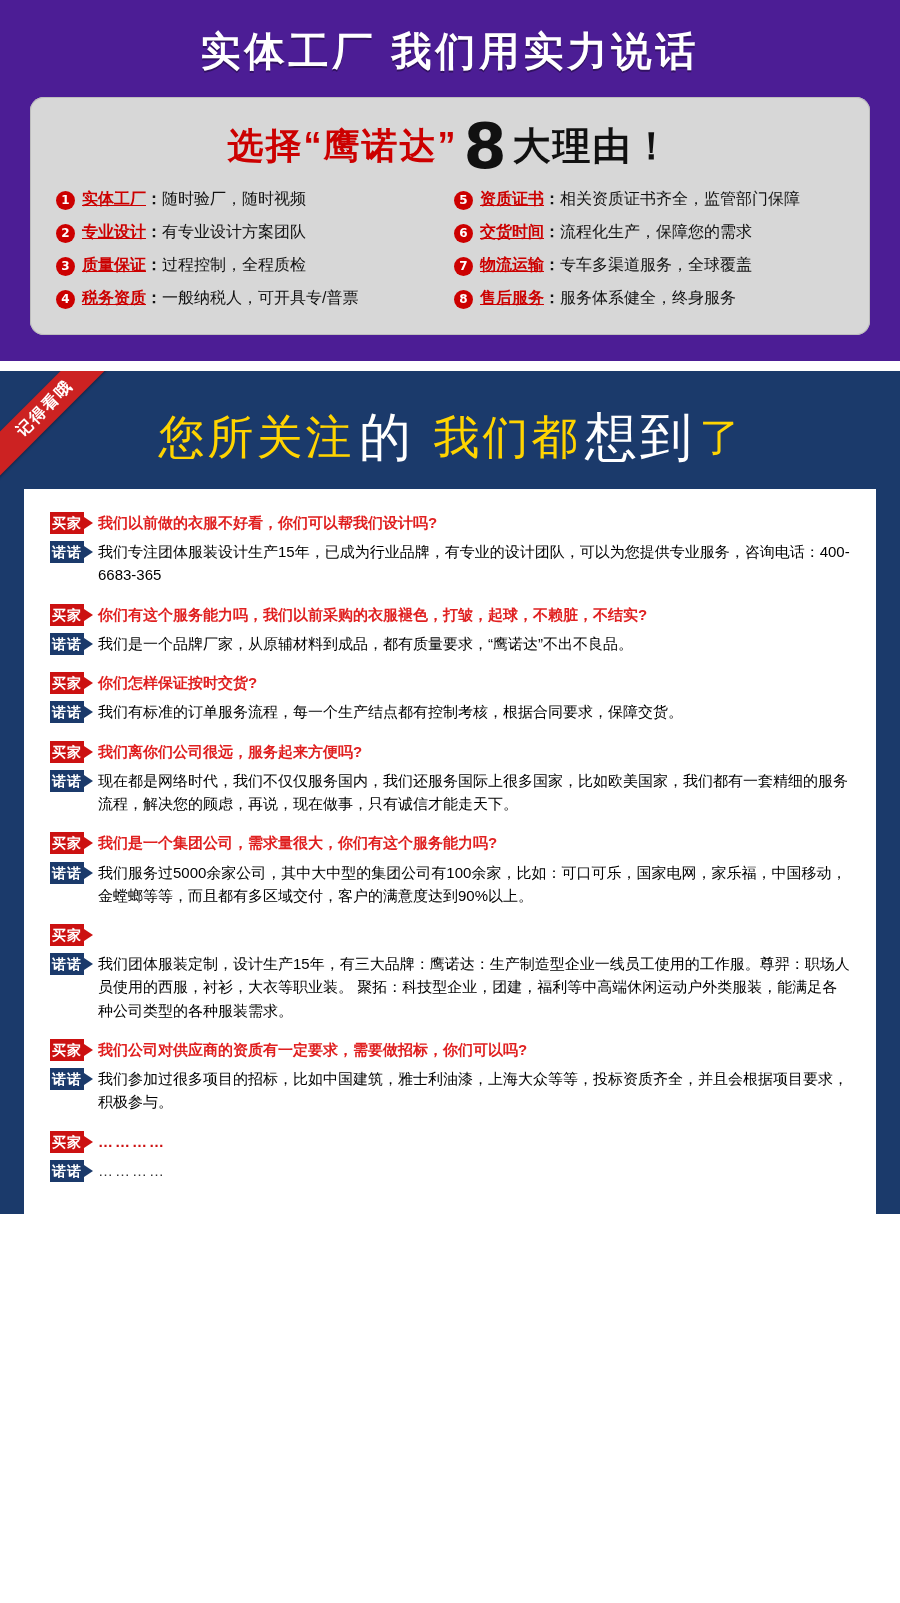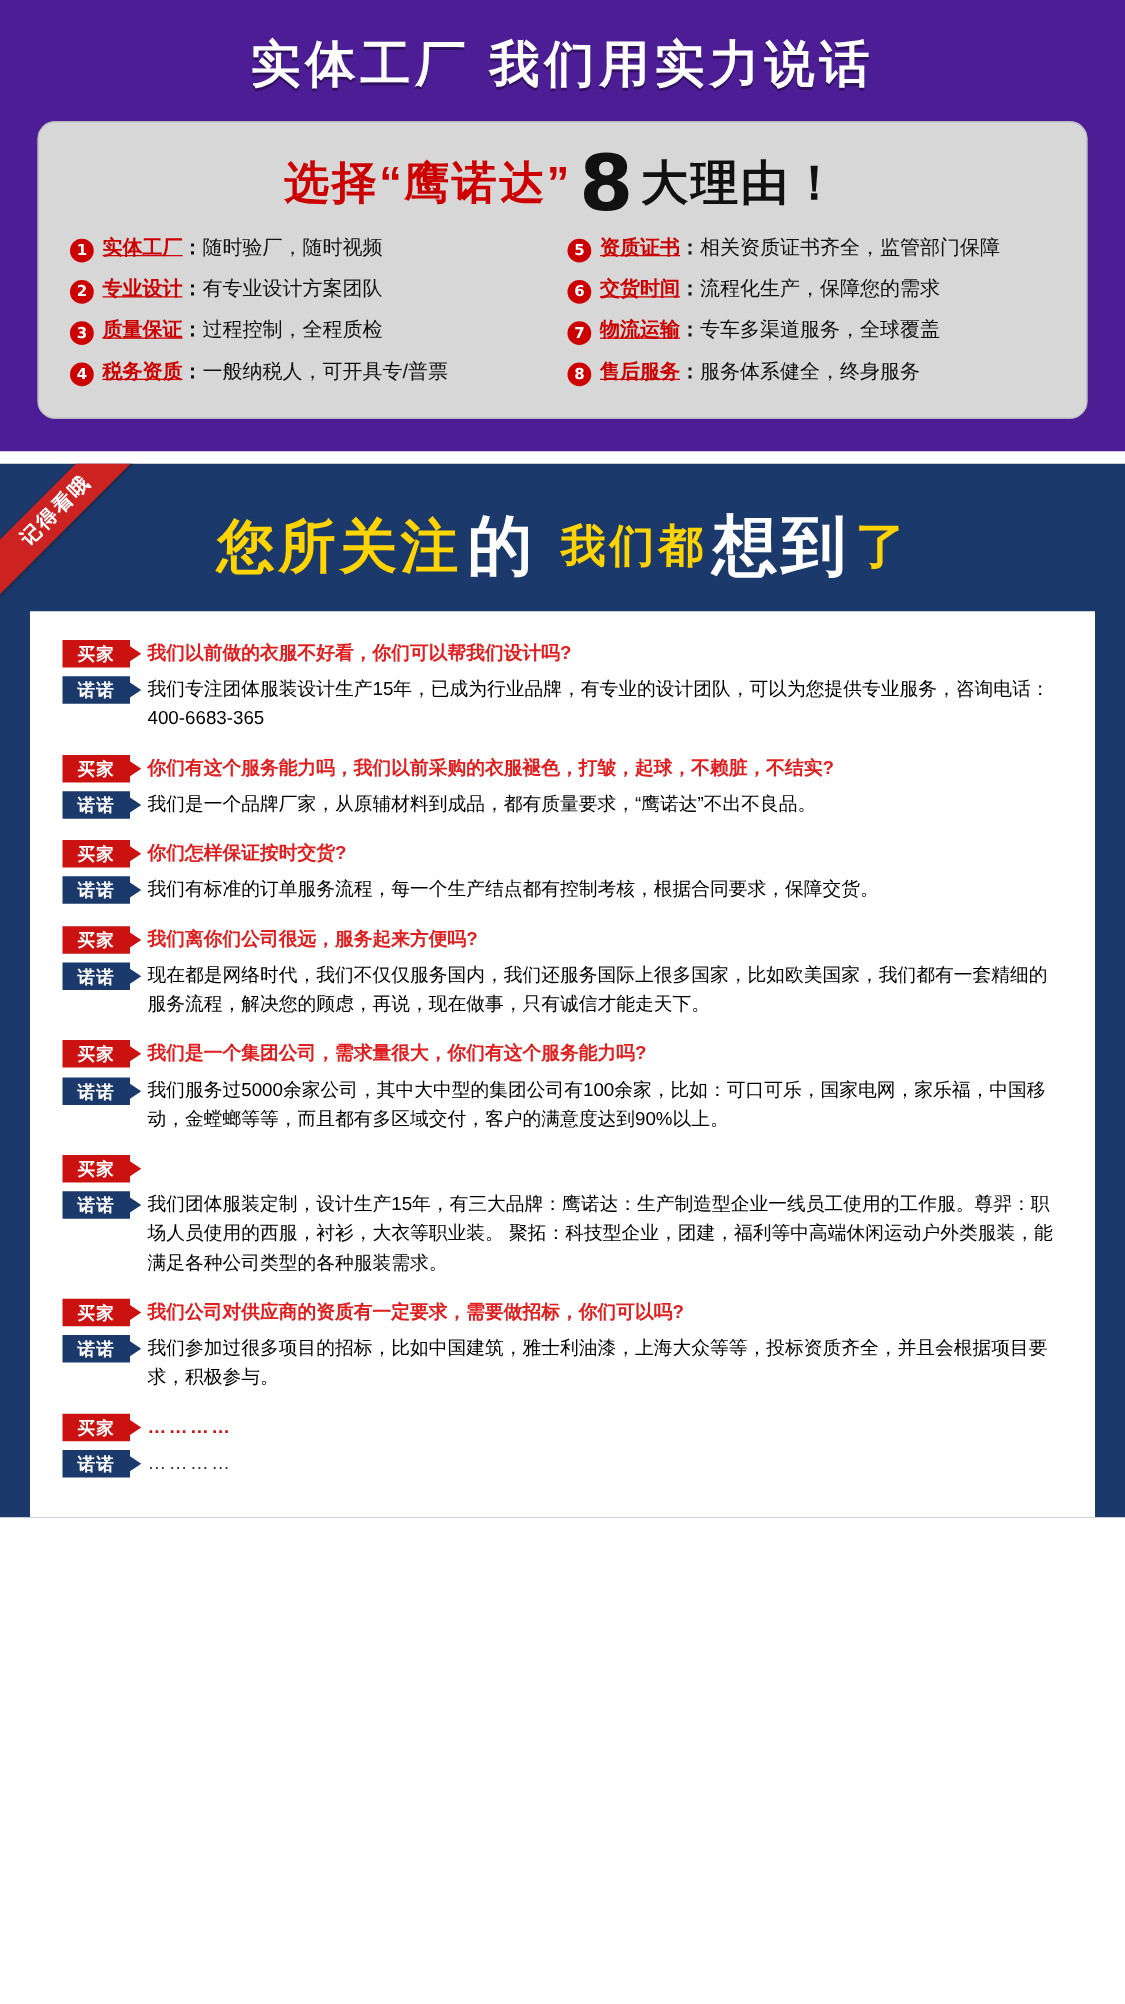--- a/index.html
+++ b/index.html
@@ -141,26 +141,26 @@
     letter-spacing: 2px;
     box-shadow: 0 1px 3px rgba(0,0,0,0.4);
   }
   .sec2-title {
     text-align: center;
     white-space: nowrap;
     padding: 14px 0 26px 0;
     line-height: 1;
   }
   .sec2-title span {
-    font-weight: bold;
+    font-weight: normal;
     vertical-align: middle;
   }
   .t-y { color: #ffd400; font-size: 46px; letter-spacing: 3px; }
   .t-w { color: #ffffff; font-size: 52px; letter-spacing: 3px; }
-  .t-y2 { color: #ffd400; font-size: 36px; letter-spacing: 3px; margin-left: 15px; }
+  .t-y2 { color: #ffd400; font-size: 46px; letter-spacing: 3px; margin-left: 15px; }
   .t-w2 { color: #ffffff; font-size: 52px; letter-spacing: 3px; }
   .t-y3 { color: #ffd400; font-size: 40px; letter-spacing: 2px; }
 
   .qa-box {
     background: #ffffff;
     margin: 0 24px;
     padding: 22px 26px 26px 26px;
   }
   .qa-group {
     margin-bottom: 16px;
@@ -169,21 +169,21 @@
     display: flex;
     align-items: flex-start;
     margin-bottom: 6px;
   }
   .tag {
     flex: 0 0 auto;
     position: relative;
     color: #ffffff;
     font-size: 14px;
     font-weight: bold;
-    padding: 3px 12px;
+    padding: 3px 2px;
     margin-right: 14px;
     margin-top: 1px;
     letter-spacing: 1px;
     line-height: 1.15;
   }
   .tag::after {
     content: "";
     position: absolute;
     right: -9px;
     top: 50%;

